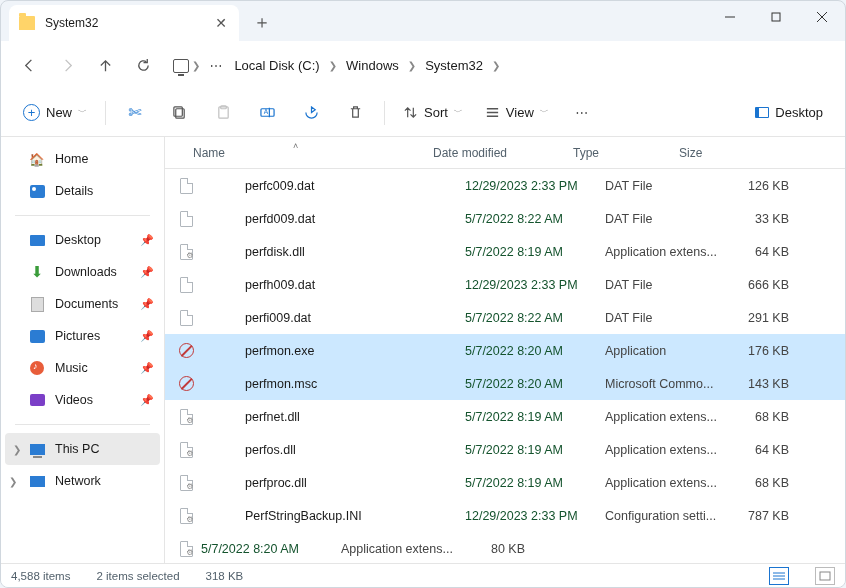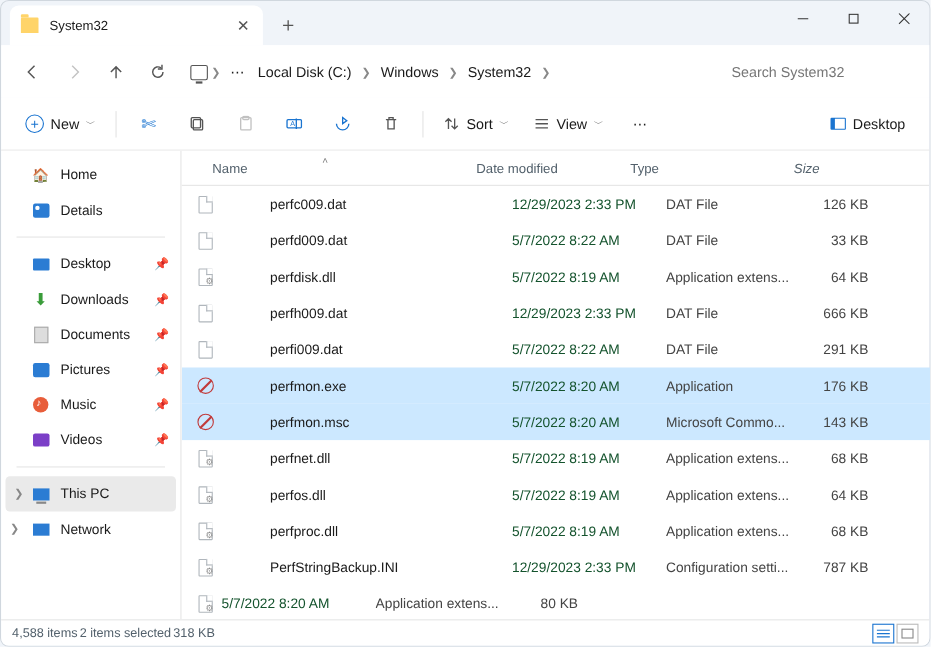--- a/index.html
+++ b/index.html
@@ -54,35 +54,35 @@
 .ic-pc { width: 15px; height: 11px; background: #2b7cd3; position: relative; }
 .ic-pc::after { content: ""; position: absolute; bottom: -3px; left: 3px; right: 3px; height: 2px; background: #888; }
 .ic-net { width: 15px; height: 11px; background: #2b7cd3; }
 .filelist { flex: 1; display: flex; flex-direction: column; overflow: hidden; }
 .listhdr { height: 32px; border-bottom: 1px solid #e5e5e5; display: flex; align-items: center; font-size: 12px; color: #53616c; }
 .col { padding-left: 12px; }
 .c-name { width: 256px; padding-left: 28px; position: relative; }
 .sort-ind { position: absolute; top: -5px; left: 50%; font-size: 9px; color: #777; }
 .c-date { width: 140px; }
 .c-type { width: 118px; }
-.c-size { width: 78px; text-align: right; padding-right: 12px; padding-left: 0; font-style: italic; }
+.c-size { width: 78px; text-align: left; padding-right: 12px; padding-left: 0; }
 .rows { flex: 1; overflow-y: auto; }
 .row { height: 33px; display: flex; align-items: center; font-size: 12.5px; cursor: pointer; }
 .row.sel { background: #cce8ff; }
 .row .fic { width: 18px; height: 18px; margin-left: 12px; margin-right: 6px; display: flex; align-items: center; justify-content: center; }
 .doc-ic { width: 13px; height: 16px; border: 1px solid #b0b6bc; border-radius: 1px; position: relative; background: #fff; }
 .doc-ic::before { content: ""; position: absolute; top: -1px; right: -1px; width: 5px; height: 5px; background: #fff; border-left: 1px solid #b0b6bc; border-bottom: 1px solid #b0b6bc; }
 .doc-ic.gear::after { content: "⚙"; font-size: 8px; position: absolute; bottom: -1px; right: -2px; color: #888; }
 .exe-ic { width: 15px; height: 15px; border-radius: 50%; border: 1.5px solid #c13a3a; position: relative; }
 .exe-ic::after { content: ""; position: absolute; top: 6px; left: -1px; right: -1px; height: 1.5px; background: #c13a3a; transform: rotate(-45deg); }
 .fname { width: 220px; white-space: nowrap; overflow: hidden; text-overflow: ellipsis; margin-left: 44px; }
 .fdate { width: 140px; color: #14532d; }
 .ftype { width: 118px; color: #444; white-space: nowrap; overflow: hidden; text-overflow: ellipsis; }
 .fsize { width: 78px; text-align: right; padding-right: 12px; color: #444; }
-.status { height: 24px; border-top: 1px solid #e5e5e5; background: #fff; display: flex; align-items: center; padding: 0 10px; font-size: 11.5px; color: #53616c; gap: 2px; }
+.status { height: 24px; border-top: 1px solid #e5e5e5; background: #fff; display: flex; align-items: center; padding: 0 10px; font-size: 11.5px; color: #53616c; gap: 26px; }
 .status .spacer { flex: 1; }
 .view-toggle { width: 20px; height: 18px; border: 1px solid #bbb; display: flex; align-items: center; justify-content: center; cursor: pointer; }
 .view-toggle.active { border-color: #1a74d0; }
 .scissors { color: #1a74d0; font-size: 16px; }
 .svg14 { width: 15px; height: 15px; }
 </style>
 </head>
 <body>
 
 <div class="window">
@@ -144,23 +144,20 @@
       <span class="crumb-sep">❯</span>
       <span class="crumb">⋯</span>
       <span class="crumb">Local Disk (C:)</span>
       <span class="crumb-sep">❯</span>
       <span class="crumb">Windows</span>
       <span class="crumb-sep">❯</span>
       <span class="crumb">System32</span>
       <span class="crumb-sep">❯</span>
     </div>
     <div class="spacer"></div>
-    <div class="search">
-      <span>Search System32</span>
-    </div>
   </div>
 
   <div class="toolbar">
     <div class="tbtn">
       <span class="plus-circ">+</span>
       <span>New</span>
       <span class="chev">﹀</span>
     </div>
     <div class="tsep"></div>
     <div class="tbtn iconly">

